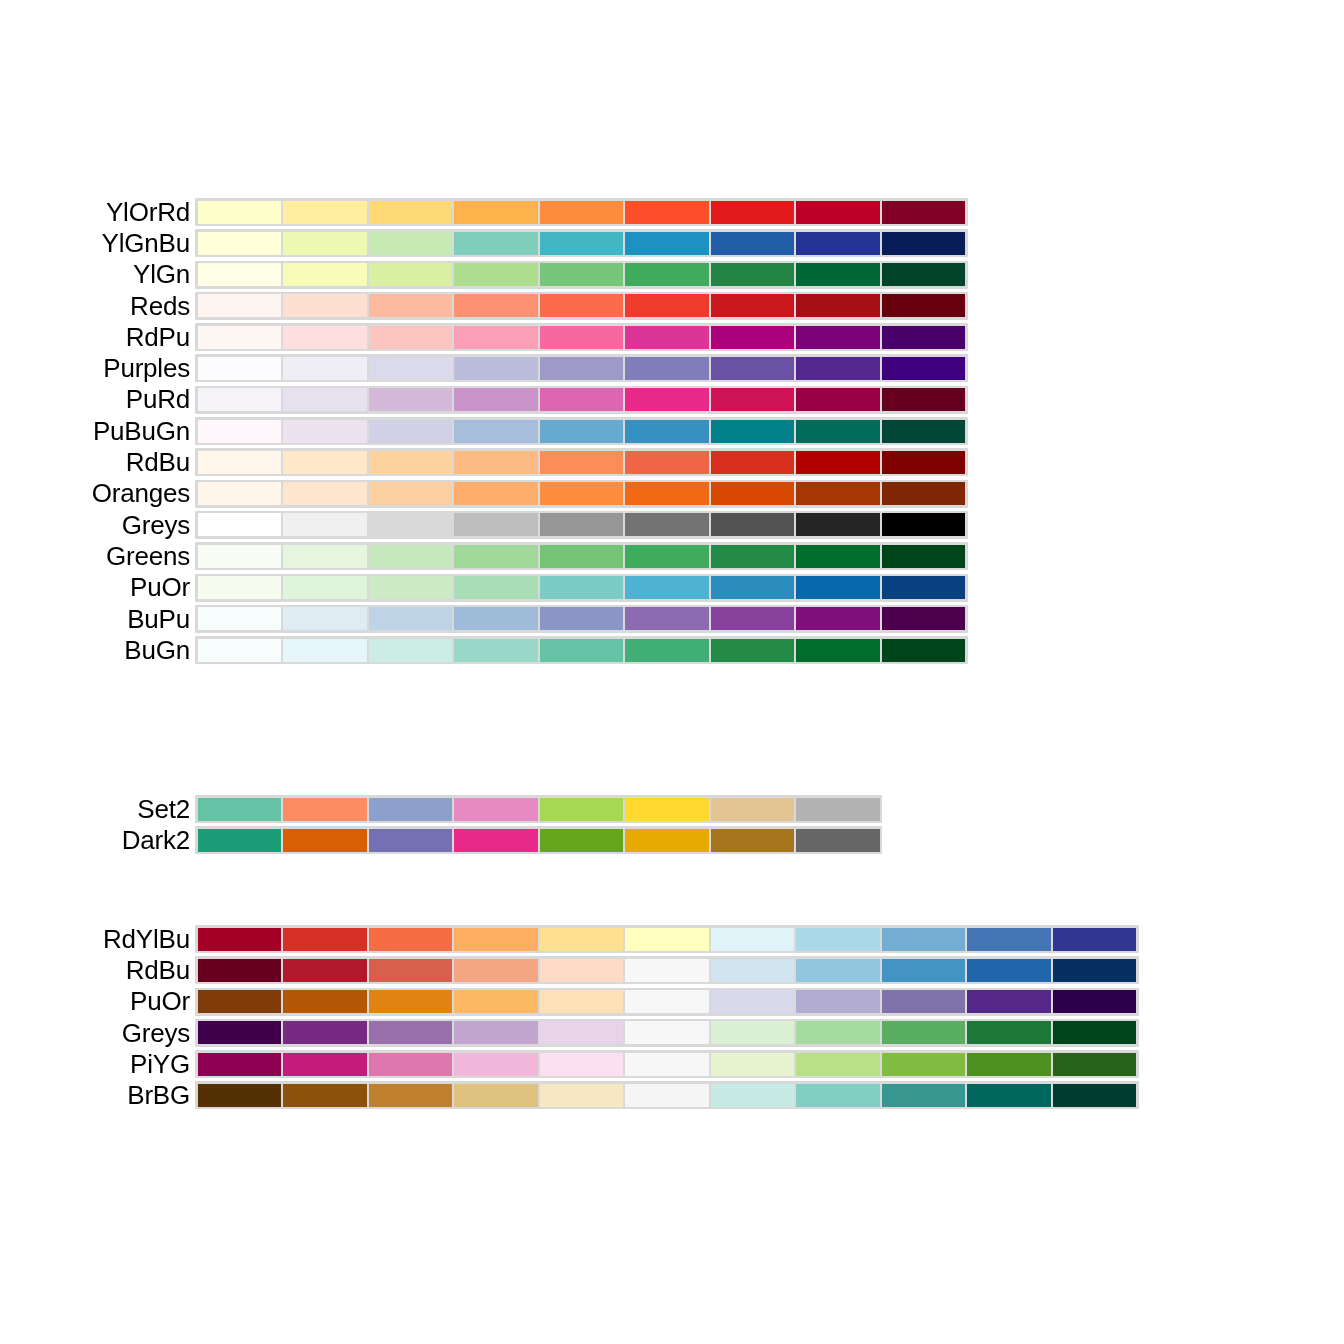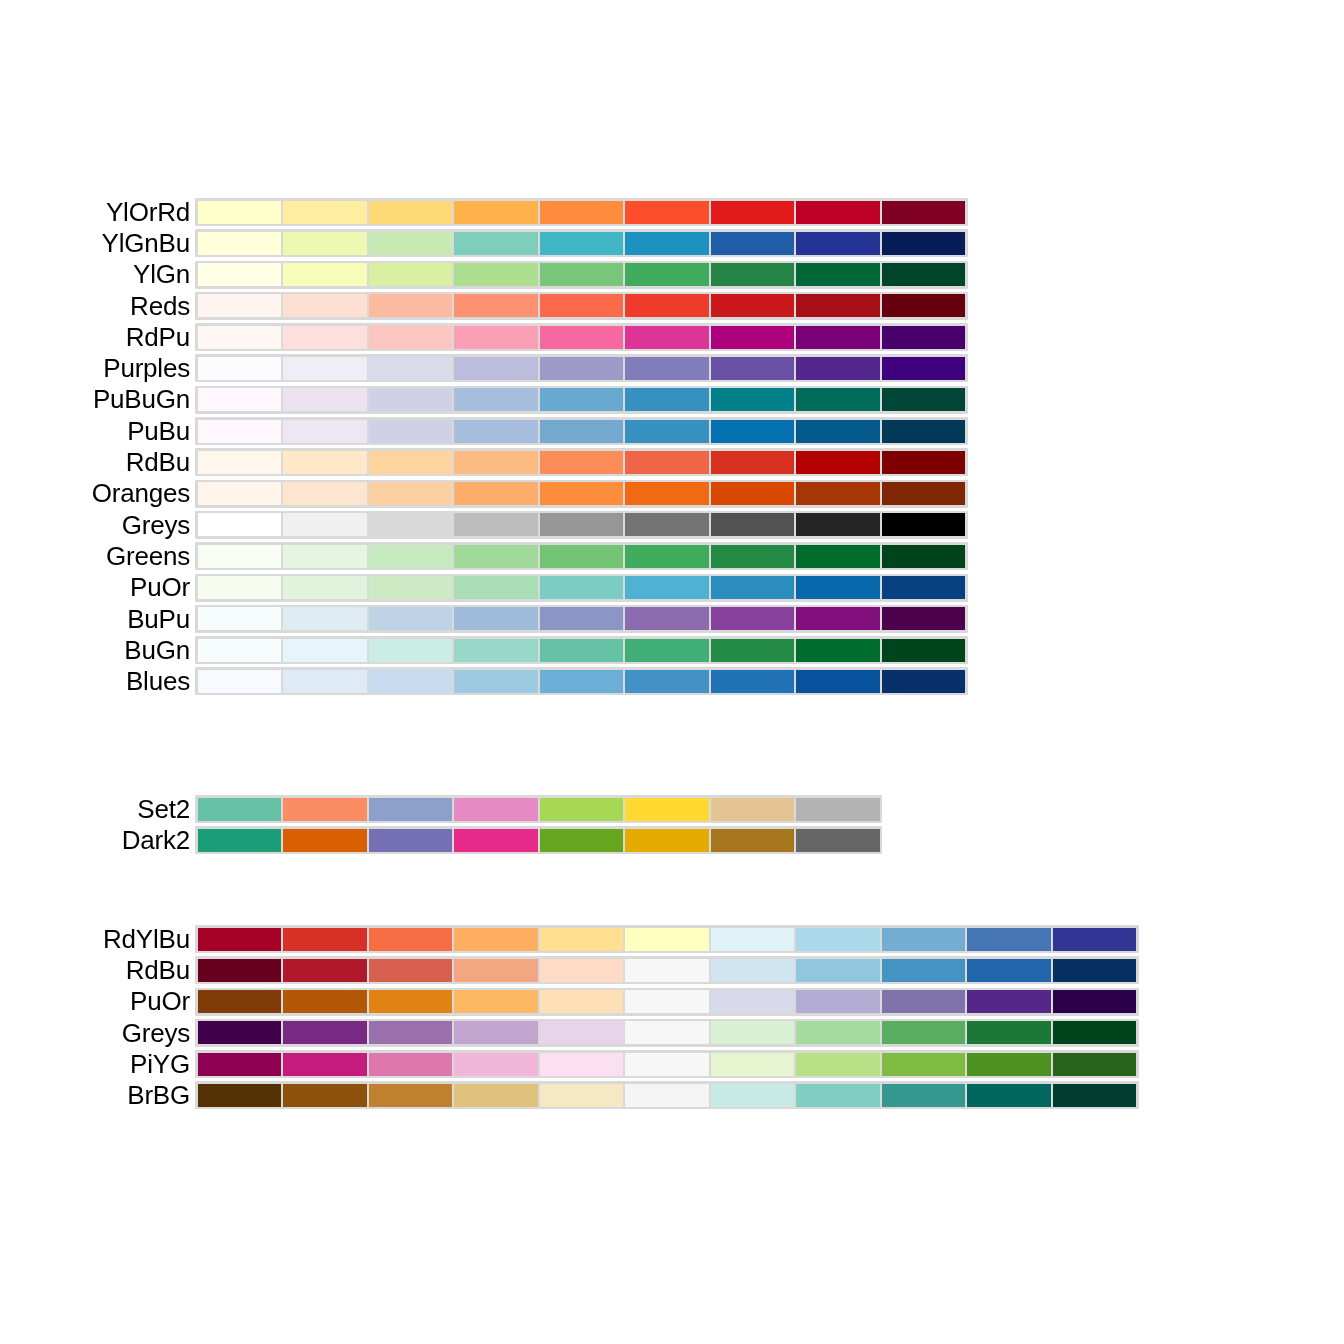--- a/index.html
+++ b/index.html
@@ -159,48 +159,48 @@
           <div class="swatch" title="Purples 3: #dadaeb" style="background: rgb(218, 218, 235);"></div>
           <div class="swatch" title="Purples 4: #bcbddc" style="background: rgb(188, 189, 220);"></div>
           <div class="swatch" title="Purples 5: #9e9ac8" style="background: rgb(158, 154, 200);"></div>
           <div class="swatch" title="Purples 6: #807dba" style="background: rgb(128, 125, 186);"></div>
           <div class="swatch" title="Purples 7: #6a51a3" style="background: rgb(106, 81, 163);"></div>
           <div class="swatch" title="Purples 8: #54278f" style="background: rgb(84, 39, 143);"></div>
           <div class="swatch" title="Purples 9: #3f007d" style="background: rgb(63, 0, 125);"></div>
         </div>
       </div>
       <div class="row">
+        <div class="row-label">PuRd</div>
+        <div class="swatch-strip" style="width: 772.5px;">
+          <div class="swatch" title="PuRd 1: #f7f4f9" style="background: rgb(247, 244, 249);"></div>
+          <div class="swatch" title="PuRd 2: #e7e1ef" style="background: rgb(231, 225, 239);"></div>
+          <div class="swatch" title="PuRd 3: #d4b9da" style="background: rgb(212, 185, 218);"></div>
+          <div class="swatch" title="PuRd 4: #c994c7" style="background: rgb(201, 148, 199);"></div>
+          <div class="swatch" title="PuRd 5: #df65b0" style="background: rgb(223, 101, 176);"></div>
+          <div class="swatch" title="PuRd 6: #e7298a" style="background: rgb(231, 41, 138);"></div>
+          <div class="swatch" title="PuRd 7: #ce1256" style="background: rgb(206, 18, 86);"></div>
+          <div class="swatch" title="PuRd 8: #980043" style="background: rgb(152, 0, 67);"></div>
+          <div class="swatch" title="PuRd 9: #67001f" style="background: rgb(103, 0, 31);"></div>
+        </div>
+      </div>
+      <div class="row">
         <div class="row-label">PuBuGn</div>
         <div class="swatch-strip" style="width: 772.5px;">
           <div class="swatch" title="PuBuGn 1: #fff7fb" style="background: rgb(255, 247, 251);"></div>
           <div class="swatch" title="PuBuGn 2: #ece2f0" style="background: rgb(236, 226, 240);"></div>
           <div class="swatch" title="PuBuGn 3: #d0d1e6" style="background: rgb(208, 209, 230);"></div>
           <div class="swatch" title="PuBuGn 4: #a6bddb" style="background: rgb(166, 189, 219);"></div>
           <div class="swatch" title="PuBuGn 5: #67a9cf" style="background: rgb(103, 169, 207);"></div>
           <div class="swatch" title="PuBuGn 6: #3690c0" style="background: rgb(54, 144, 192);"></div>
           <div class="swatch" title="PuBuGn 7: #02818a" style="background: rgb(2, 129, 138);"></div>
           <div class="swatch" title="PuBuGn 8: #016c59" style="background: rgb(1, 108, 89);"></div>
           <div class="swatch" title="PuBuGn 9: #014636" style="background: rgb(1, 70, 54);"></div>
         </div>
       </div>
       <div class="row">
-        <div class="row-label">PuBu</div>
-        <div class="swatch-strip" style="width: 772.5px;">
-          <div class="swatch" title="PuBu 1: #fff7fb" style="background: rgb(255, 247, 251);"></div>
-          <div class="swatch" title="PuBu 2: #ece7f2" style="background: rgb(236, 231, 242);"></div>
-          <div class="swatch" title="PuBu 3: #d0d1e6" style="background: rgb(208, 209, 230);"></div>
-          <div class="swatch" title="PuBu 4: #a6bddb" style="background: rgb(166, 189, 219);"></div>
-          <div class="swatch" title="PuBu 5: #74a9cf" style="background: rgb(116, 169, 207);"></div>
-          <div class="swatch" title="PuBu 6: #3690c0" style="background: rgb(54, 144, 192);"></div>
-          <div class="swatch" title="PuBu 7: #0570b0" style="background: rgb(5, 112, 176);"></div>
-          <div class="swatch" title="PuBu 8: #045a8d" style="background: rgb(4, 90, 141);"></div>
-          <div class="swatch" title="PuBu 9: #023858" style="background: rgb(2, 56, 88);"></div>
-        </div>
-      </div>
-      <div class="row">
         <div class="row-label">RdBu</div>
         <div class="swatch-strip" style="width: 772.5px;">
           <div class="swatch" title="OrRd 1: #fff7ec" style="background: rgb(255, 247, 236);"></div>
           <div class="swatch" title="OrRd 2: #fee8c8" style="background: rgb(254, 232, 200);"></div>
           <div class="swatch" title="OrRd 3: #fdd49e" style="background: rgb(253, 212, 158);"></div>
           <div class="swatch" title="OrRd 4: #fdbb84" style="background: rgb(253, 187, 132);"></div>
           <div class="swatch" title="OrRd 5: #fc8d59" style="background: rgb(252, 141, 89);"></div>
           <div class="swatch" title="OrRd 6: #ef6548" style="background: rgb(239, 101, 72);"></div>
           <div class="swatch" title="OrRd 7: #d7301f" style="background: rgb(215, 48, 31);"></div>
           <div class="swatch" title="OrRd 8: #b30000" style="background: rgb(179, 0, 0);"></div>
@@ -282,34 +282,20 @@
         <div class="swatch-strip" style="width: 772.5px;">
           <div class="swatch" title="BuGn 1: #f7fcfd" style="background: rgb(247, 252, 253);"></div>
           <div class="swatch" title="BuGn 2: #e5f5f9" style="background: rgb(229, 245, 249);"></div>
           <div class="swatch" title="BuGn 3: #ccece6" style="background: rgb(204, 236, 230);"></div>
           <div class="swatch" title="BuGn 4: #99d8c9" style="background: rgb(153, 216, 201);"></div>
           <div class="swatch" title="BuGn 5: #66c2a4" style="background: rgb(102, 194, 164);"></div>
           <div class="swatch" title="BuGn 6: #41ae76" style="background: rgb(65, 174, 118);"></div>
           <div class="swatch" title="BuGn 7: #238b45" style="background: rgb(35, 139, 69);"></div>
           <div class="swatch" title="BuGn 8: #006d2c" style="background: rgb(0, 109, 44);"></div>
           <div class="swatch" title="BuGn 9: #00441b" style="background: rgb(0, 68, 27);"></div>
-        </div>
-      </div>
-      <div class="row">
-        <div class="row-label">Blues</div>
-        <div class="swatch-strip" style="width: 772.5px;">
-          <div class="swatch" title="Blues 1: #f7fbff" style="background: rgb(247, 251, 255);"></div>
-          <div class="swatch" title="Blues 2: #deebf7" style="background: rgb(222, 235, 247);"></div>
-          <div class="swatch" title="Blues 3: #c6dbef" style="background: rgb(198, 219, 239);"></div>
-          <div class="swatch" title="Blues 4: #9ecae1" style="background: rgb(158, 202, 225);"></div>
-          <div class="swatch" title="Blues 5: #6baed6" style="background: rgb(107, 174, 214);"></div>
-          <div class="swatch" title="Blues 6: #4292c6" style="background: rgb(66, 146, 198);"></div>
-          <div class="swatch" title="Blues 7: #2171b5" style="background: rgb(33, 113, 181);"></div>
-          <div class="swatch" title="Blues 8: #08519c" style="background: rgb(8, 81, 156);"></div>
-          <div class="swatch" title="Blues 9: #08306b" style="background: rgb(8, 48, 107);"></div>
         </div>
       </div>
     </div>
   <div class="group" id="qual-group">
       <div class="row">
         <div class="row-label">Set2</div>
         <div class="swatch-strip" style="width: 687px;">
           <div class="swatch" title="Set2 1: #66c2a5" style="background: rgb(102, 194, 165);"></div>
           <div class="swatch" title="Set2 2: #fc8d62" style="background: rgb(252, 141, 98);"></div>
           <div class="swatch" title="Set2 3: #8da0cb" style="background: rgb(141, 160, 203);"></div>

